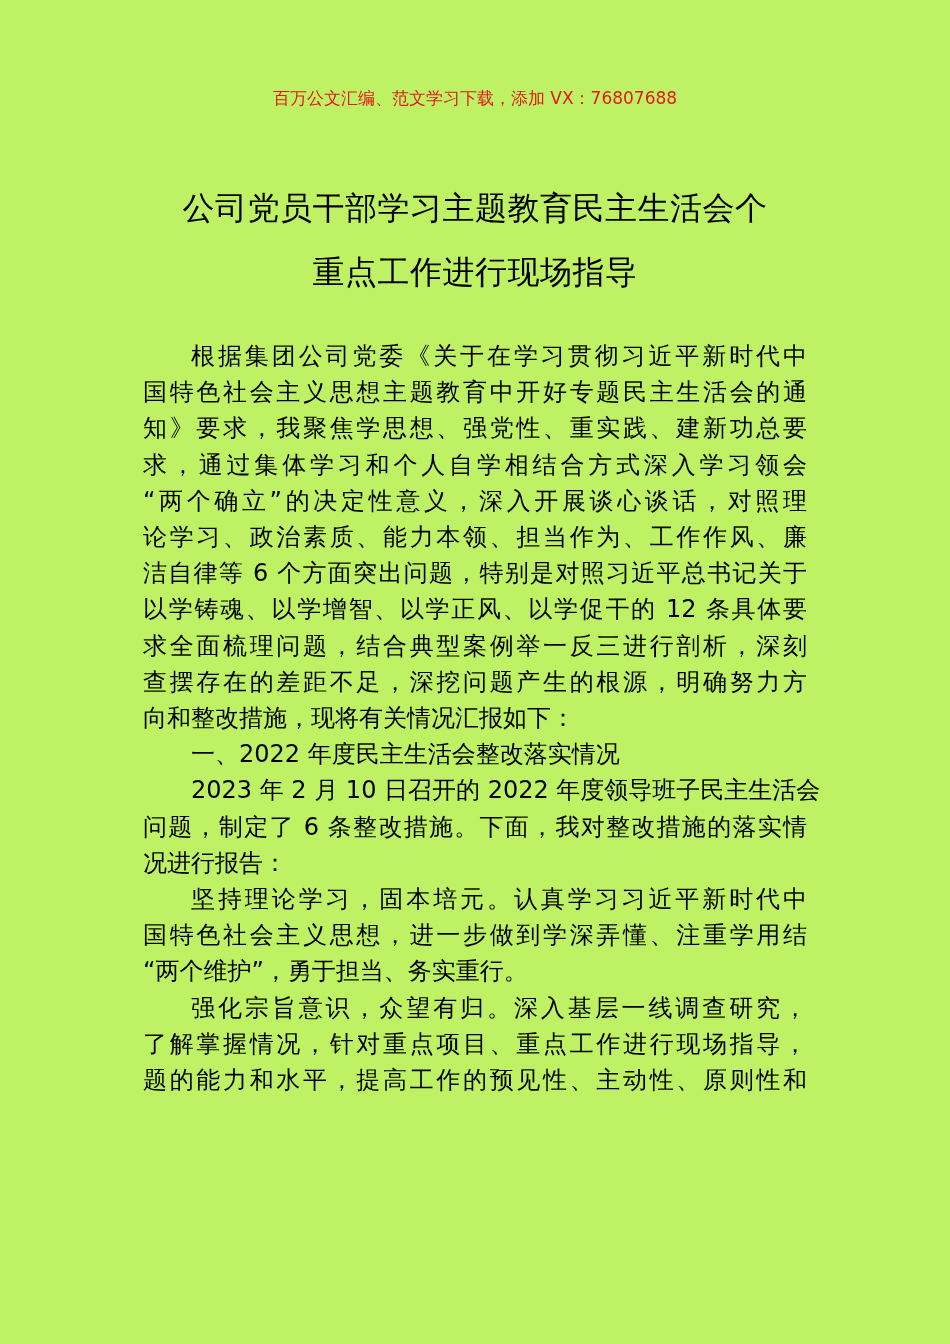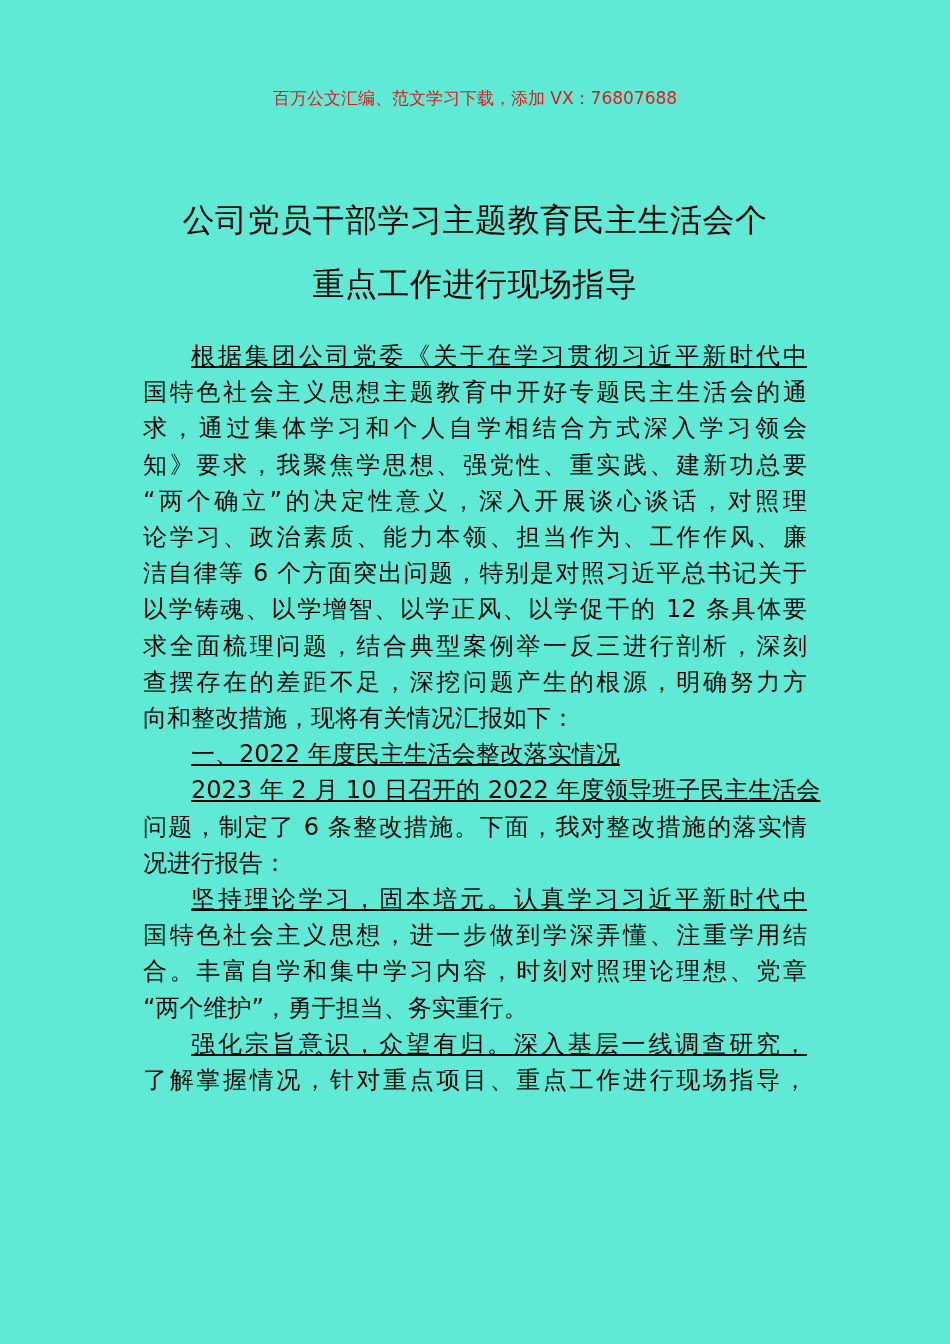--- a/index.html
+++ b/index.html
@@ -14,36 +14,36 @@
       overflow: hidden;
       font-family: "DejaVu Sans", "Liberation Sans", sans-serif;
       color: #000000;
     }
     .page {
       position: absolute;
       left: 0;
       top: 0;
       width: 950px;
       height: 1344px;
-      background: #5eead4;
+      background: #bef264;
     }
     .promo {
       position: absolute;
       top: 84px;
       left: 0;
       width: 950px;
       text-align: center;
       font-size: 17px;
       line-height: 28px;
       color: #e2191b;
       letter-spacing: 0px;
     }
     .title {
       position: absolute;
-      top: 188px;
+      top: 176px;
       left: 140px;
       width: 670px;
       text-align: center;
       font-size: 32px;
       line-height: 64px;
       color: #000000;
       letter-spacing: 0.5px;
     }
     .title .line {
       display: block;
@@ -63,57 +63,56 @@
       white-space: nowrap;
       overflow: visible;
       text-align: justify;
       text-align-last: justify;
     }
     .body-text .line.last {
       text-align-last: left;
     }
     .body-text .line.indent {
       padding-left: 48px;
-      text-decoration: underline;
     }
   </style>
 </head>
 <body>
 
 <div class="page">
 
   <div class="promo">百万公文汇编、范文学习下载，添加 VX：76807688</div>
 
   <div class="title">
     <span class="line">公司党员干部学习主题教育民主生活会个</span>
     <span class="line">重点工作进行现场指导</span>
   </div>
 
   <div class="body-text">
 
     <span class="line indent">根据集团公司党委《关于在学习贯彻习近平新时代中</span>
     <span class="line">国特色社会主义思想主题教育中开好专题民主生活会的通</span>
+    <span class="line">知》要求，我聚焦学思想、强党性、重实践、建新功总要</span>
     <span class="line">求，通过集体学习和个人自学相结合方式深入学习领会</span>
-    <span class="line">知》要求，我聚焦学思想、强党性、重实践、建新功总要</span>
     <span class="line">“两个确立”的决定性意义，深入开展谈心谈话，对照理</span>
     <span class="line">论学习、政治素质、能力本领、担当作为、工作作风、廉</span>
     <span class="line">洁自律等 6 个方面突出问题，特别是对照习近平总书记关于</span>
     <span class="line">以学铸魂、以学增智、以学正风、以学促干的 12 条具体要</span>
     <span class="line">求全面梳理问题，结合典型案例举一反三进行剖析，深刻</span>
     <span class="line">查摆存在的差距不足，深挖问题产生的根源，明确努力方</span>
     <span class="line last">向和整改措施，现将有关情况汇报如下：</span>
 
     <span class="line indent last">一、2022 年度民主生活会整改落实情况</span>
 
     <span class="line indent">2023 年 2 月 10 日召开的 2022 年度领导班子民主生活会</span>
     <span class="line">问题，制定了 6 条整改措施。下面，我对整改措施的落实情</span>
     <span class="line last">况进行报告：</span>
 
     <span class="line indent">坚持理论学习，固本培元。认真学习习近平新时代中</span>
     <span class="line">国特色社会主义思想，进一步做到学深弄懂、注重学用结</span>
-    <span class="line">合。丰富自学和集中学习内容，时刻对照理论理想、党章</span>
     <span class="line last">“两个维护”，勇于担当、务实重行。</span>
 
     <span class="line indent">强化宗旨意识，众望有归。深入基层一线调查研究，</span>
     <span class="line">了解掌握情况，针对重点项目、重点工作进行现场指导，</span>
+    <span class="line">题的能力和水平，提高工作的预见性、主动性、原则性和</span>
   </div>
 
 </div>
 
 </body></html>

